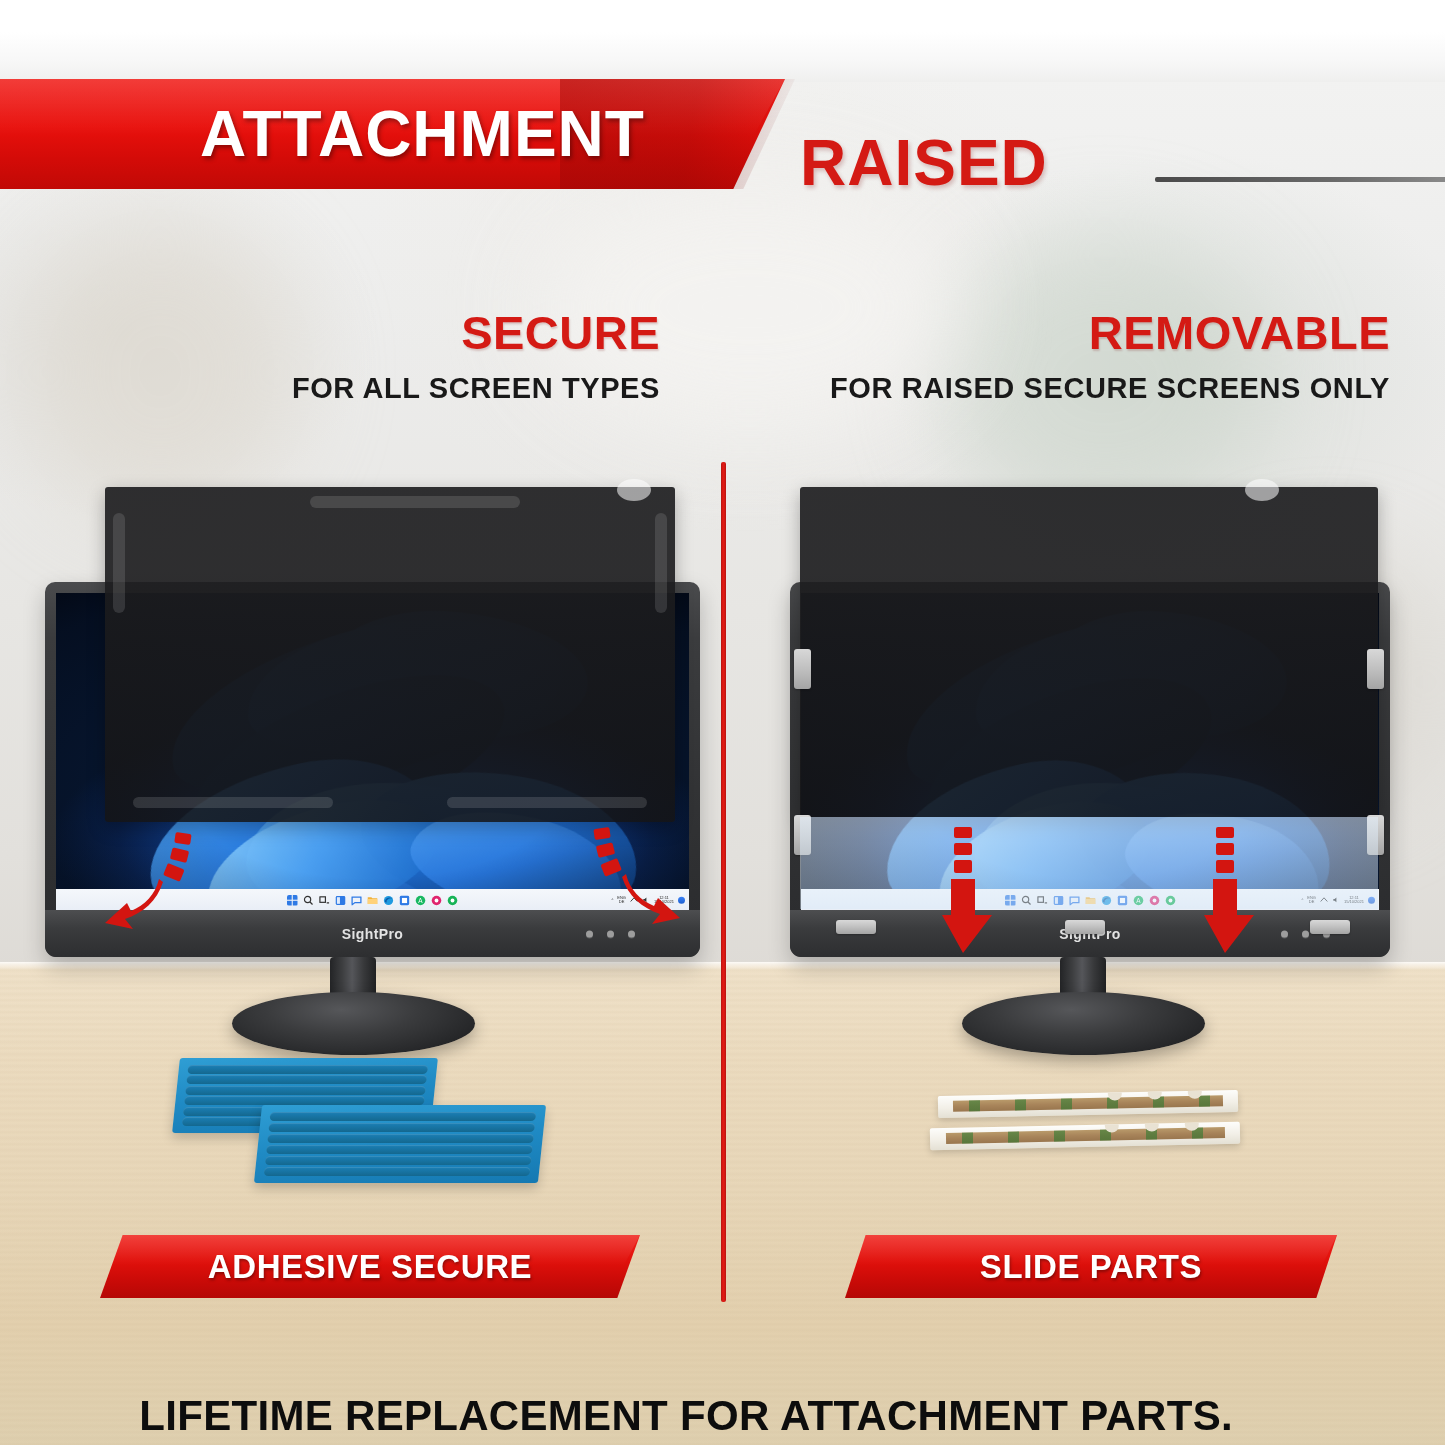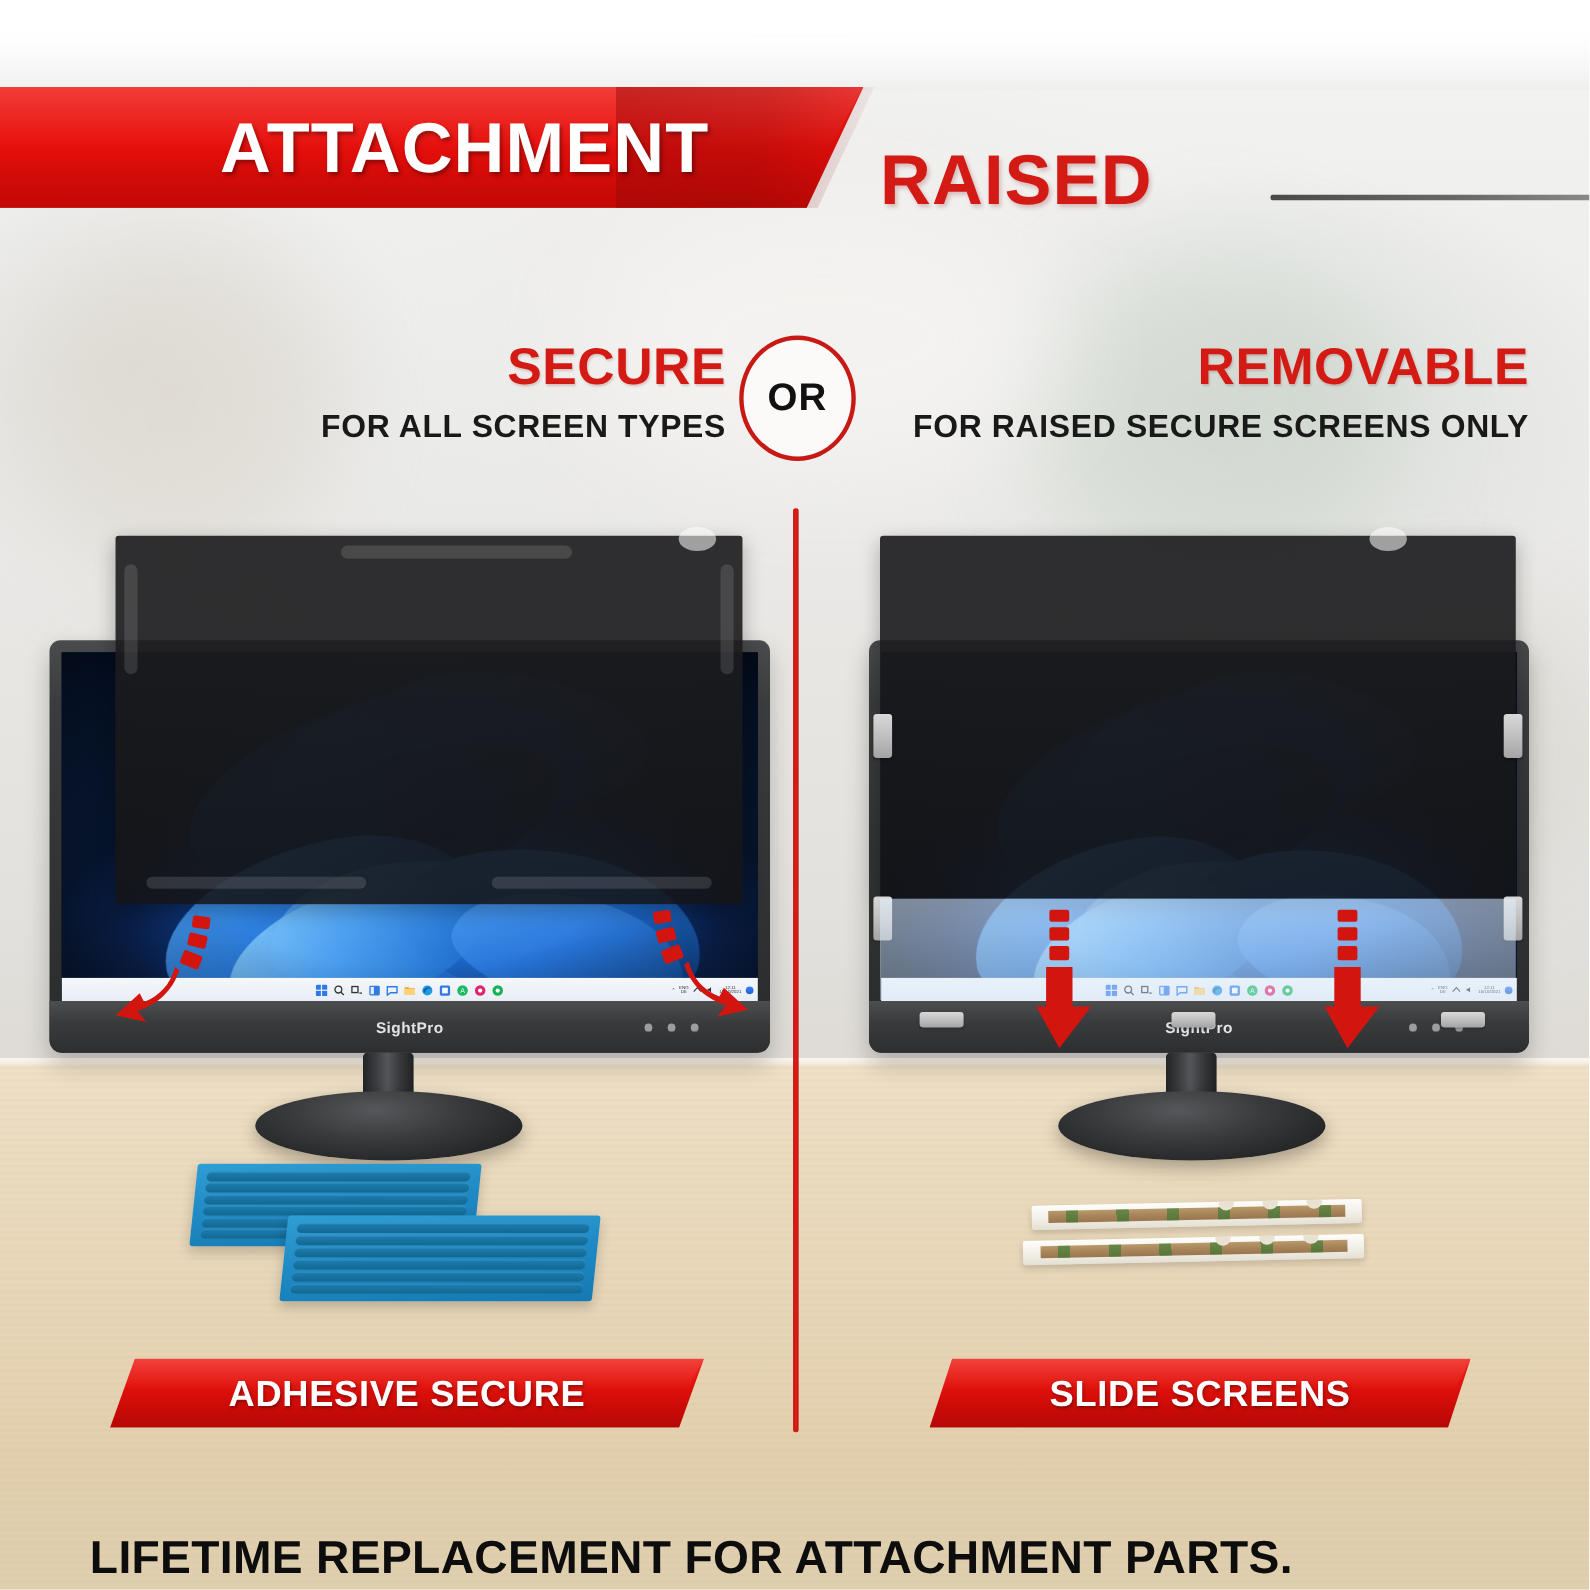--- a/index.html
+++ b/index.html
@@ -331,21 +331,21 @@
     clip-path:polygon(4.2% 0, 100% 0, 97% 100%, 1.5% 100%);
   }
   .label-banner span {
     position:relative; font-size:33px; font-weight:bold; color:#fff;
     letter-spacing:.6px; text-shadow:1px 2px 3px rgba(0,0,0,.35);
     white-space:nowrap;
   }
 
   
   .tagline {
-    position:absolute; left:0; top:1360px; width:1233px; text-align:center;
+    position:absolute; left:0; top:1360px; width:1233px; text-align:right;
     font-size:42px; font-weight:bold; color:#0d0d0d; letter-spacing:.3px;
     white-space:nowrap;
     padding-left:24px;
   }
 </style>
 </head>
 <body>
 
 <div id="canvas">
 
@@ -369,23 +369,20 @@
   <div class="sec" id="sec-left">
     <div class="sec-title">SECURE</div>
     <div class="sec-sub">FOR ALL SCREEN TYPES</div>
   </div>
 
   <div class="sec" id="sec-right">
     <div class="sec-title">REMOVABLE</div>
     <div class="sec-sub">FOR RAISED SECURE SCREENS ONLY</div>
   </div>
 
-  <div class="or-badge">
-    <span>OR</span>
-  </div>
 
   <div class="divider"></div>
 
   <div class="mon" id="mon-left" style="left:45px; top:550px; width:655px; height:380px;">
 
     <div class="mon-body" style="height:375px;"></div>
 
     <div class="mon-screen" style="left:11px; top:11px; width:633px; height:317px;">
       <div class="wp">
         <div class="wp-petal pd1"></div>
@@ -668,18 +665,18 @@
     <div class="mount-core"></div>
     <div class="mount-notch" style="left:175px;"></div>
     <div class="mount-notch" style="left:215px;"></div>
     <div class="mount-notch" style="left:255px;"></div>
   </div>
 
   <div class="label-banner" style="left:100px; top:1203px; width:540px;">
     <span>ADHESIVE SECURE</span>
   </div>
   <div class="label-banner" style="left:845px; top:1203px; width:492px;">
-    <span>SLIDE SCREENS</span>
+    <span>SLIDE PARTS</span>
   </div>
 
   <div class="tagline">LIFETIME REPLACEMENT FOR ATTACHMENT PARTS.</div>
 
 </div>
 
 </body></html>

